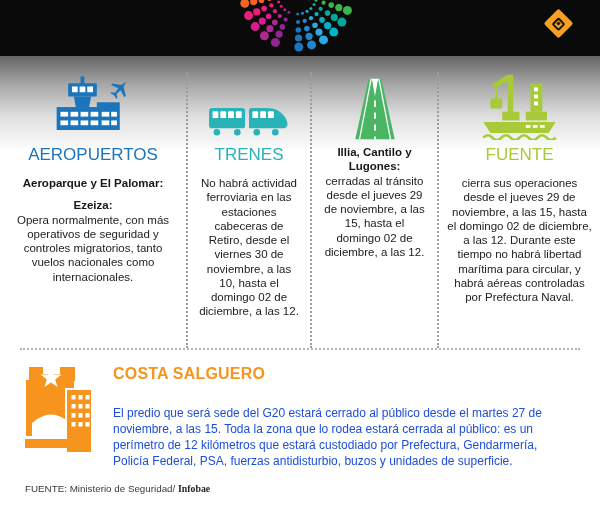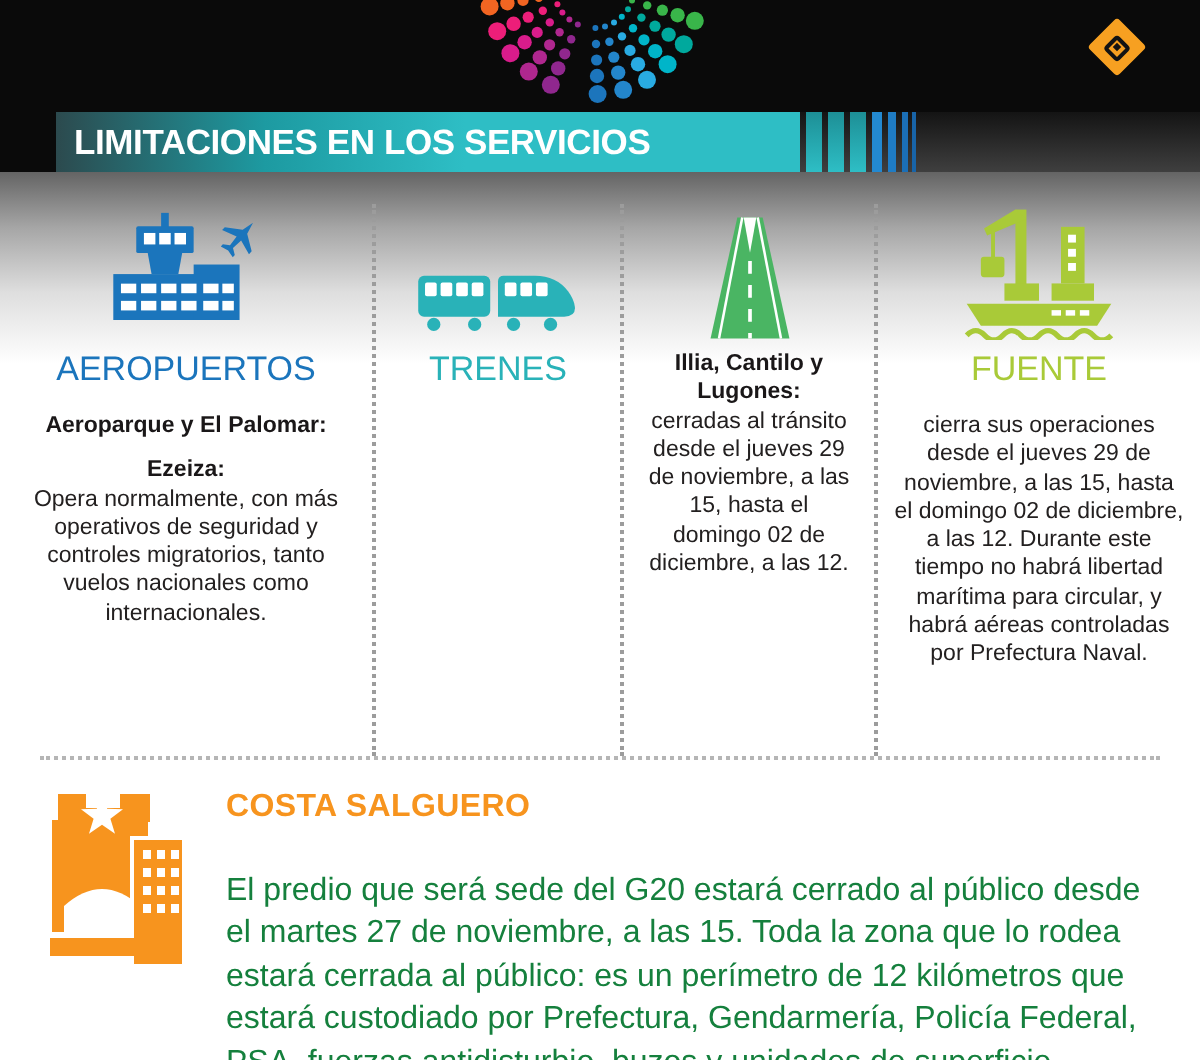--- a/index.html
+++ b/index.html
@@ -61,21 +61,21 @@
   .c-green { color:#4ab563; }
   .c-lime  { color:#a9ca38; }
   .col p { font-size:11.5px; line-height:1.24; color:#232020; margin-bottom:8px; }
   .col p strong { display:block; font-size:11.5px; color:#1a1718; }
   
   .h-divider { margin:0 20px; border-top:2px dotted #b5b5b5; }
   .costa { display:flex; padding:14px 26px 0 25px; }
   .costa-icon { flex:0 0 auto; margin-right:16px; }
   .costa-body { padding-top:1px; }
   .costa-body h2 { font-size:16px; font-weight:bold; color:#f7941e; letter-spacing:0.2px; margin-bottom:22px; }
-  .costa-body p { font-size:16px; line-height:1.34; color:#15803d; max-width:472px; }
+  .costa-body p { font-size:12px; line-height:1.34; color:#1d4ed8; max-width:472px; }
   
   .footer { padding:14px 0 0 25px; font-size:9.8px; color:#3a3a3a; }
   .footer strong { color:#1f1f1f;font-family:Liberation Serif, serif; }
 </style>
 </head>
 <body>
 
 <div class="page">
 
   <header class="topbar">
@@ -159,35 +159,20 @@
         <circle cx="108.4" cy="10.4" r="4.5"></circle>
       </g>
     </svg>
     <div class="infobae-badge">
       <span class="inner">
           <span class="dot"></span>
         </span>
     </div>
   </header>
 
-  <div class="titlebar">
-    <span class="black-cap"></span>
-    <div class="title-teal">
-      <h1>LIMITACIONES EN LOS SERVICIOS</h1>
-    </div>
-    <div class="title-bars">
-      <span class="tb-t"></span>
-        <span class="tb-t"></span>
-        <span class="tb-t"></span>
-      <span class="tb-b1"></span>
-        <span class="tb-b2"></span>
-        <span class="tb-b3"></span>
-        <span class="tb-b4"></span>
-    </div>
-  </div>
 
   <main class="content">
 
     <section class="col col-1">
       <div class="icon-box">
         <svg width="88" height="64" viewBox="0 0 92 66" fill="#1b75bc">
           <rect x="33" y="0" width="4" height="8"></rect>
           <rect x="20" y="7" width="30" height="14" rx="1"></rect>
           <rect x="24" y="10.5" width="6" height="6" fill="#fff"></rect>
           <rect x="32" y="10.5" width="6" height="6" fill="#fff"></rect>
@@ -234,20 +219,23 @@
           <circle cx="29" cy="29" r="3.4"></circle>
           <path d="M41,25 L41,7 q0,-3 3,-3 h16 q11,0 17,8 q3,4 3.5,8 q0.5,5 -5.5,5 z"></path>
           <rect x="44.5" y="7.5" width="6" height="7" rx="1" fill="#fff"></rect>
           <rect x="52.5" y="7.5" width="6" height="7" rx="1" fill="#fff"></rect>
           <rect x="60.5" y="7.5" width="6" height="7" rx="1" fill="#fff"></rect>
           <circle cx="49" cy="29" r="3.4"></circle>
           <circle cx="68" cy="29" r="3.4"></circle>
         </svg>
       </div>
       <h2 class="c-teal">TRENES</h2>
+      <p>
+        <span>No habrá actividad ferroviaria en las estaciones cabeceras de Retiro, desde el viernes 30 de noviembre, a las 10, hasta el domingo 02 de diciembre, a las 12.</span>
+      </p>
     </section>
 
     <section class="col">
       <div class="icon-box">
         <svg width="46" height="62" viewBox="0 0 64 88" fill="#4ab563">
           <polygon points="23,1 41,1 60,87 4,87"></polygon>
           <polygon points="27.5,1 36.5,1 32,26" fill="#fff"></polygon>
           <line x1="26.5" y1="1" x2="10" y2="87" stroke="#fff" stroke-width="1.8"></line>
           <line x1="37.5" y1="1" x2="54" y2="87" stroke="#fff" stroke-width="1.8"></line>
           <line x1="32" y1="32" x2="32" y2="87" stroke="#fff" stroke-width="2.6" stroke-dasharray="9 8"></line>

